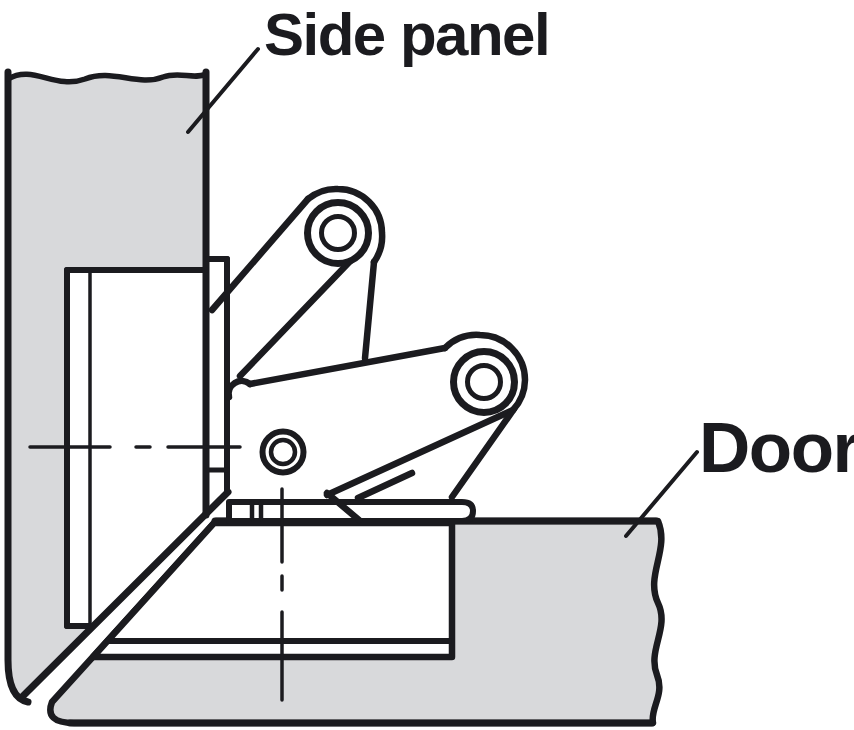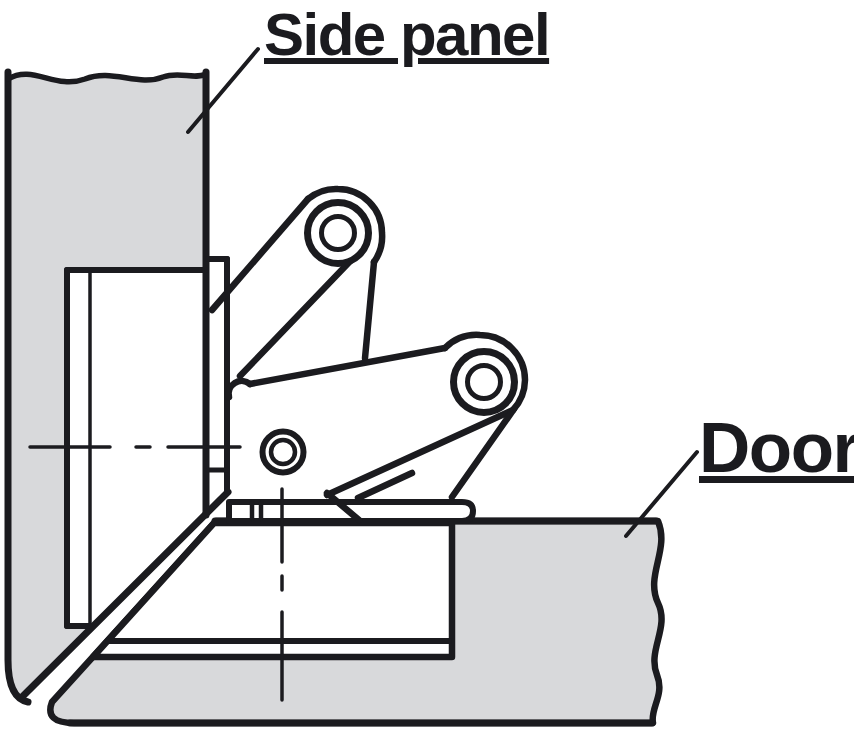--- a/index.html
+++ b/index.html
@@ -12,21 +12,20 @@
   }
   #drawing{position:absolute;left:0;top:0;}
   .callout{
     position:absolute;
     font-family:"Liberation Sans", sans-serif;
     font-weight:bold;
     color:var(--ink,#1b1b1f);
     letter-spacing:-1.5px;
     white-space:nowrap;
     line-height:1;
-    text-decoration:underline;
   }
   #side-panel-label{left:264px;top:5px;font-size:60px;}
   #door-label{left:699px;top:400px;font-size:71px;margin-top:12px;}
   
   .ln{stroke:var(--ink,#1b1b1f);fill:none;stroke-linecap:round;stroke-linejoin:round;}
   .fill-gray{fill:var(--panel,#d8d9db);}
   .fill-white{fill:#ffffff;}
 </style>
 </head>
 <body>

